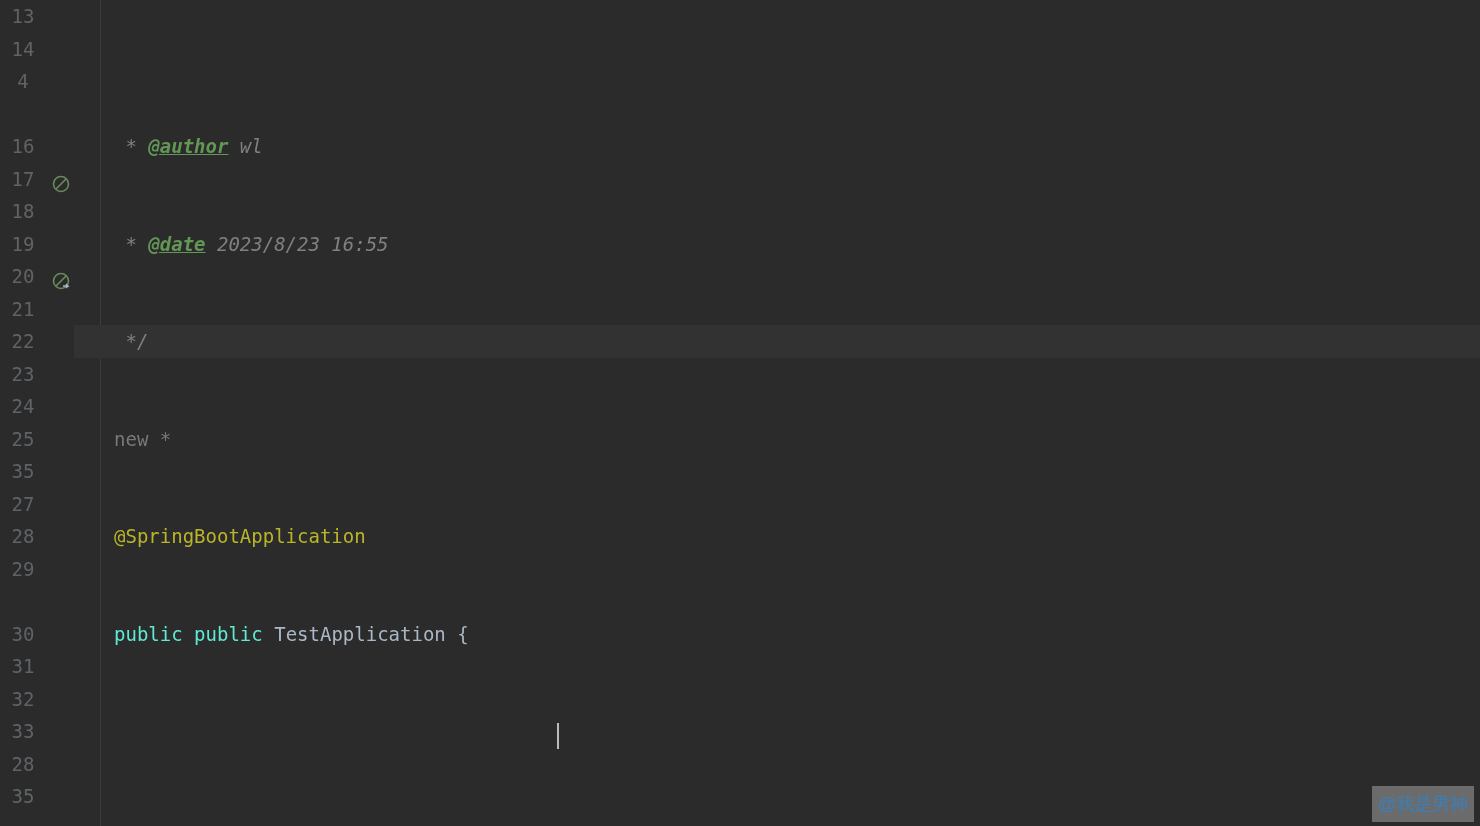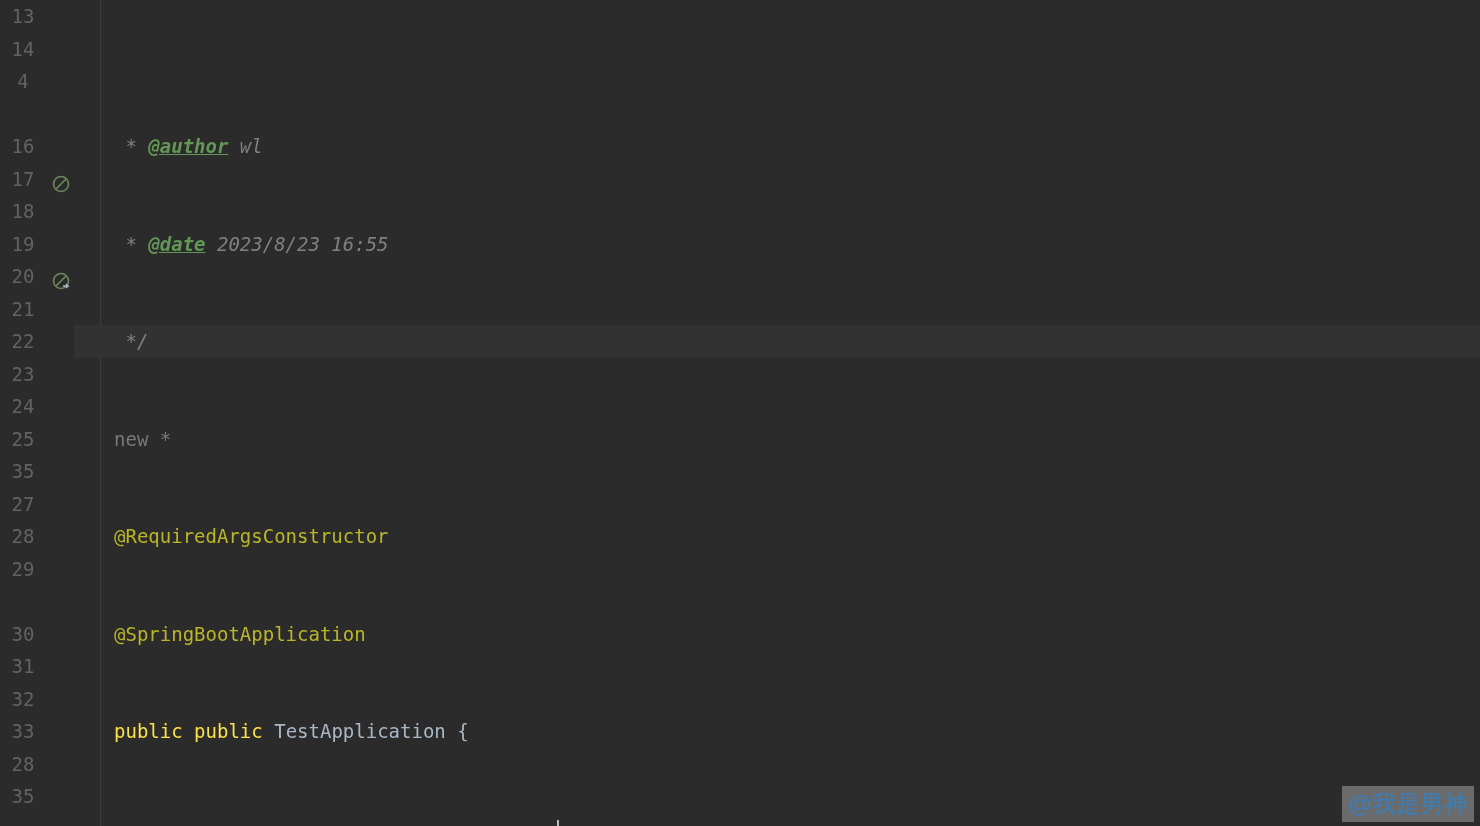--- a/index.html
+++ b/index.html
@@ -69,37 +69,37 @@
     height: 32.5px;
     background: #323232;
     z-index: 0;
   }
   .code-line > span, .code-line > .inlay { position: relative; z-index: 1; }
   .c-comment { color: #808080; font-style: italic; }
   .c-doctag { color: #629755; font-style: italic; text-decoration: underline; font-weight: bold; }
   .c-doctag-i { color: #808080; font-style: italic; }
   .c-inlay { color: #787878; font-style: normal; }
   .c-annotation { color: #bbb529; }
-  .c-keyword { color: #fde047; }
+  .c-keyword { color: #5eead4; }
   .c-class { color: #a9b7c6; }
   .c-punct { color: #a9b7c6; }
   .cursor {
     display: inline-block;
     width: 2px;
     height: 26px;
     background: #bbbbbb;
     vertical-align: middle;
     position: absolute;
   }
   .watermark {
     position: absolute;
     right: 6px;
     bottom: 4px;
     color: #3b8fd6;
-    font-size: 24px;
+    font-size: 18px;
     font-family: sans-serif;
     opacity: 0.85;
     background: rgba(210,210,210,0.45);
     padding: 2px 6px;
   }
 </style>
 </head>
 <body>
 
 <div class="editor">
@@ -148,21 +148,20 @@
 
   <div class="vline"></div>
 
   <div class="code">
     <div class="highlight-line" style="top:325px;"></div>
 
     <div class="code-line"><span class="c-comment"><span> * </span><span class="c-doctag">@author</span><span class="c-doctag-i"> wl</span></span></div>
     <div class="code-line"><span class="c-comment"><span> * </span><span class="c-doctag">@date</span><span class="c-doctag-i"> 2023/8/23 16:55</span></span></div>
     <div class="code-line"><span class="c-comment"> */</span></div>
     <div class="code-line"><span class="c-inlay">new *</span></div>
-    <div class="code-line"><span class="c-annotation">@RequiredArgsConstructor</span></div>
     <div class="code-line"><span class="c-annotation">@SpringBootApplication</span></div>
     <div class="code-line"><span class="c-keyword">public</span><span> </span><span class="c-keyword">public</span><span> </span><span class="c-class">TestApplication</span><span class="c-punct"> {</span></div>
     <div class="code-line"><span class="cursor" style="left:443px; top:3px;"></span></div>
     
     
     
     
     
     
     

